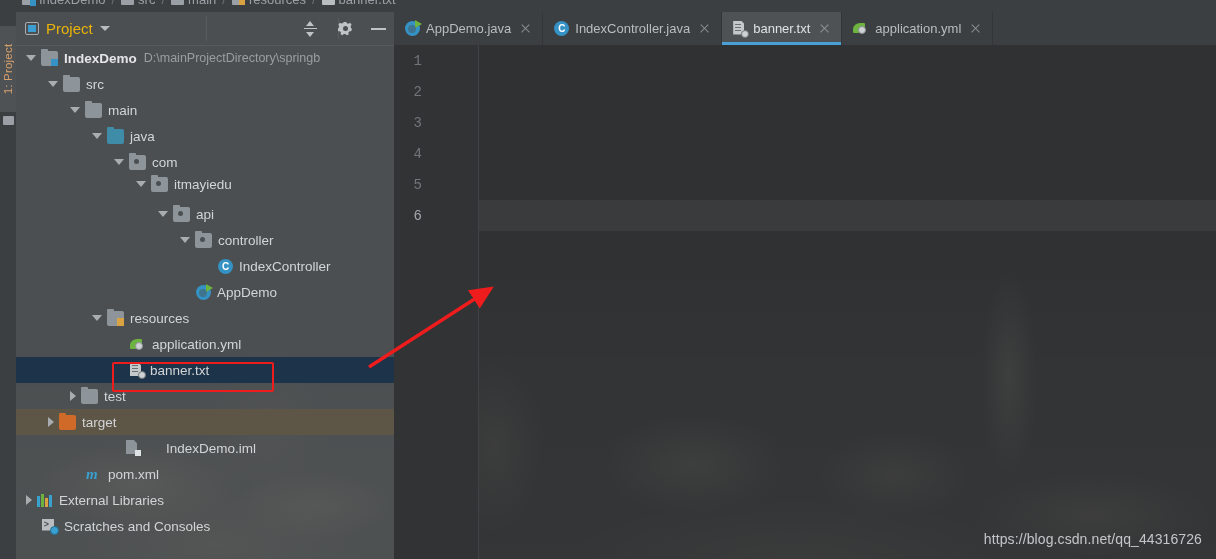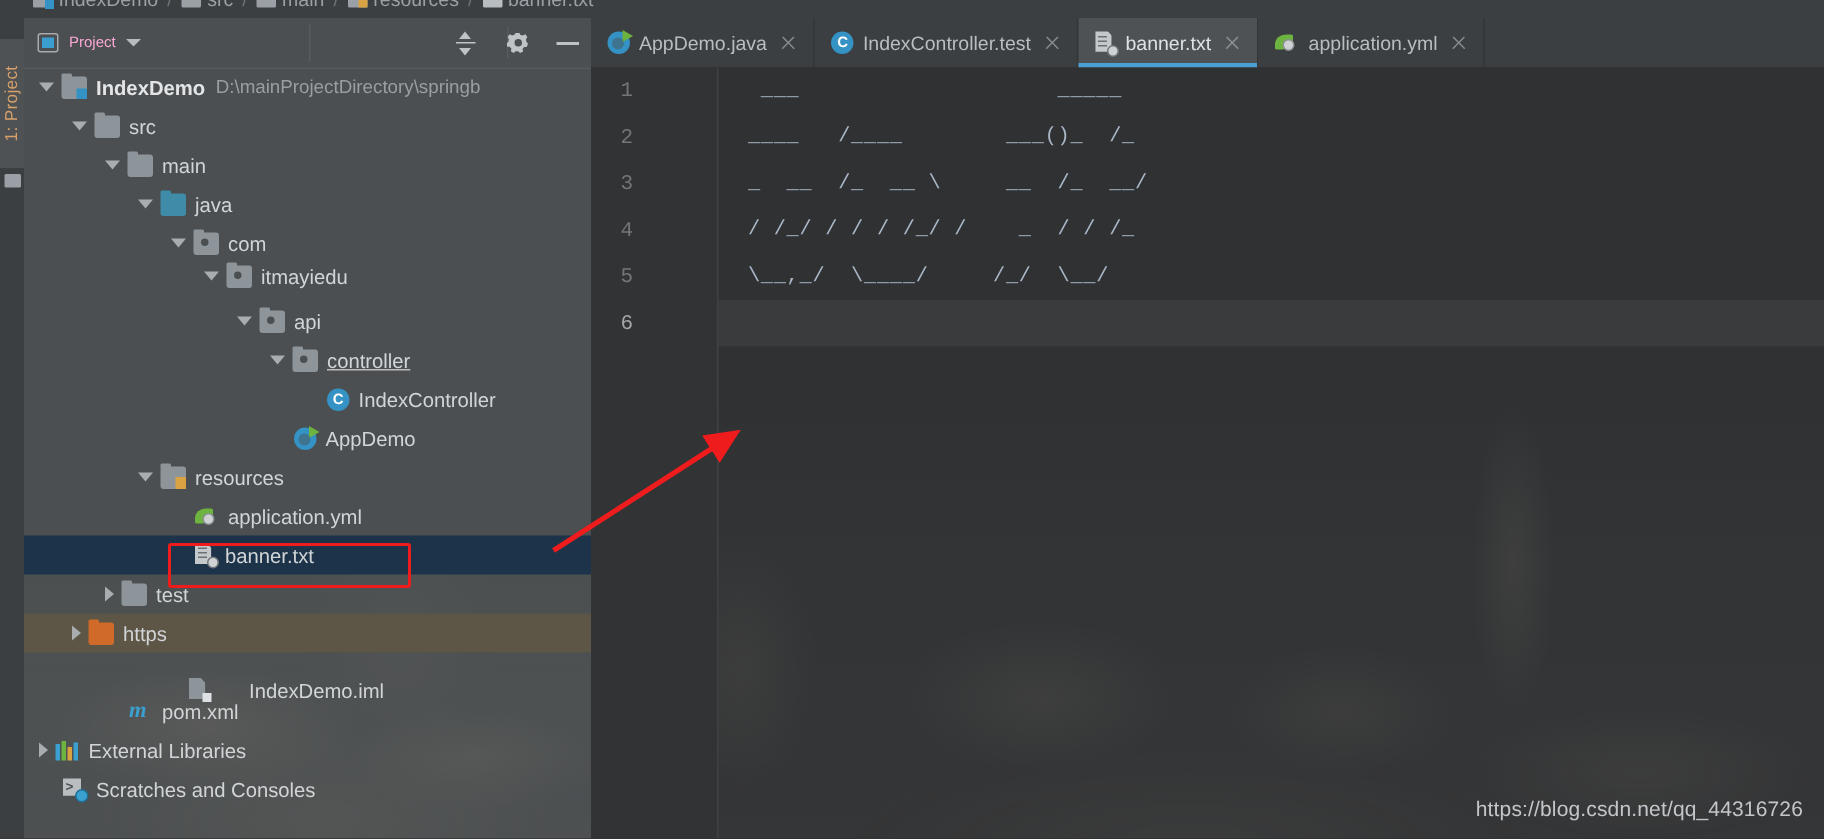--- a/index.html
+++ b/index.html
@@ -57,21 +57,21 @@
     position:absolute;left:16px;top:12px;width:378px;height:547px;
     background:#4b4f51;border-right:1px solid #2b2d2e;
     overflow:hidden;
   }
   .panel-head{
     position:absolute;left:0;top:0;width:378px;height:33px;
     background:#4b4f51;border-bottom:1px solid #565a5c;
     display:flex;align-items:center;
   }
   .ph-left{display:flex;align-items:center;gap:7px;padding-left:9px;}
-  .ph-title{font-size:10px;color:#f9a8d4;}
+  .ph-title{font-size:15px;color:#eab308;}
   .proj-sq{
     width:14px;height:13px;border:1.6px solid #a7abae;border-radius:2px;
     display:flex;align-items:center;justify-content:center;box-sizing:border-box;
   }
   .proj-sq i{display:block;width:8px;height:7px;background:#3c9dd0;}
   .caret-dn{
     width:0;height:0;border-left:5px solid transparent;border-right:5px solid transparent;
     border-top:5px solid #b9bcbf;
   }
   .ph-div{position:absolute;left:190px;top:4px;width:1px;height:25px;background:#585c5e;}
@@ -387,21 +387,21 @@
             <span class="arr"></span>
             <span class="ico f-pkg"></span>
             <span class="lbl">itmayiedu</span>
           </div>
           <div class="row" style="top: 156px;">
             <span style="display:inline-block;width:142px;flex:0 0 auto"></span>
             <span class="arr"></span>
             <span class="ico f-pkg"></span>
             <span class="lbl">api</span>
           </div>
-          <div class="row" style="top: 182px; text-decoration: underline;">
+          <div class="row" style="top: 182px;">
             <span style="display:inline-block;width:164px;flex:0 0 auto"></span>
             <span class="arr"></span>
             <span class="ico f-pkg"></span>
             <span class="lbl">controller</span>
           </div>
           <div class="row" style="top: 208px;">
             <span style="display:inline-block;width:186px;flex:0 0 auto"></span>
             <span class="arr blank"></span>
             <span class="ico ic-class">C</span>
             <span class="lbl">IndexController</span>
@@ -437,23 +437,23 @@
           <div class="row" style="top: 338px;">
             <span style="display:inline-block;width:54px;flex:0 0 auto"></span>
             <span class="arr right"></span>
             <span class="ico f-plain"></span>
             <span class="lbl">test</span>
           </div>
           <div class="row hl" style="top: 364px;">
             <span style="display:inline-block;width:32px;flex:0 0 auto"></span>
             <span class="arr right"></span>
             <span class="ico f-target"></span>
-            <span class="lbl">https</span>
-          </div>
-          <div class="row" style="top: 402px; gap: 20px;">
+            <span class="lbl">target</span>
+          </div>
+          <div class="row" style="top: 390px; gap: 20px;">
             <span style="display:inline-block;width:54px;flex:0 0 auto"></span>
             <span class="arr blank"></span>
             <span class="ico ic-iml"></span>
             <span class="lbl">IndexDemo.iml</span>
           </div>
           <div class="row" style="top: 416px;">
             <span style="display:inline-block;width:54px;flex:0 0 auto"></span>
             <span class="arr blank"></span>
             <span class="ico ic-mvn">m</span>
             <span class="lbl">pom.xml</span>
@@ -483,21 +483,21 @@
 
   <div class="editor">
     <div class="tabbar" id="tabbar">
         <div class="tab">
           <span class="ico ic-springboot" style="margin-right:0"></span>
           <span class="tname">AppDemo.java</span>
           <span class="xc"></span>
         </div>
         <div class="tab">
           <span class="ico ic-class" style="margin-right:0">C</span>
-          <span class="tname">IndexController.test</span>
+          <span class="tname">IndexController.java</span>
           <span class="xc"></span>
         </div>
         <div class="tab active">
           <span class="ico ic-txtfile" style="margin-right:0">
             <i class="ln" style="top:3px"></i>
             <i class="ln" style="top:6px"></i>
             <i class="ln" style="top:9px"></i>
           </span>
           <span class="tname">banner.txt</span>
           <span class="xc"></span>
@@ -514,25 +514,20 @@
       <div class="gutter">
         <div id="lnums">
             <div class="lnum" style="top: 8px;">1</div>
             <div class="lnum" style="top: 39px;">2</div>
             <div class="lnum" style="top: 70px;">3</div>
             <div class="lnum" style="top: 101px;">4</div>
             <div class="lnum" style="top: 132px;">5</div>
             <div class="lnum cur" style="top: 163px;">6</div>
           </div>
       </div>
-      <div class="code" id="codearea">  ___                    _____  
- ____   /____        ___()_  /_ 
- _  __  /_  __ \     __  /_  __/
- / /_/ / / / /_/ /    _  / / /_  
- \__,_/  \____/     /_/  \__/  </div>
     </div>
   </div>
 
   <div class="redbox" style="left:112px;top:362px;width:158px;height:26px;"></div>
 
   <svg class="arrow-svg">
     <defs>
       <marker id="ah" markerWidth="7" markerHeight="7" refX="4.6" refY="3.2" orient="auto">
         <path d="M0,0 L7,3.2 L0,6.4 z" fill="#ee1c1c"></path>
       </marker>

